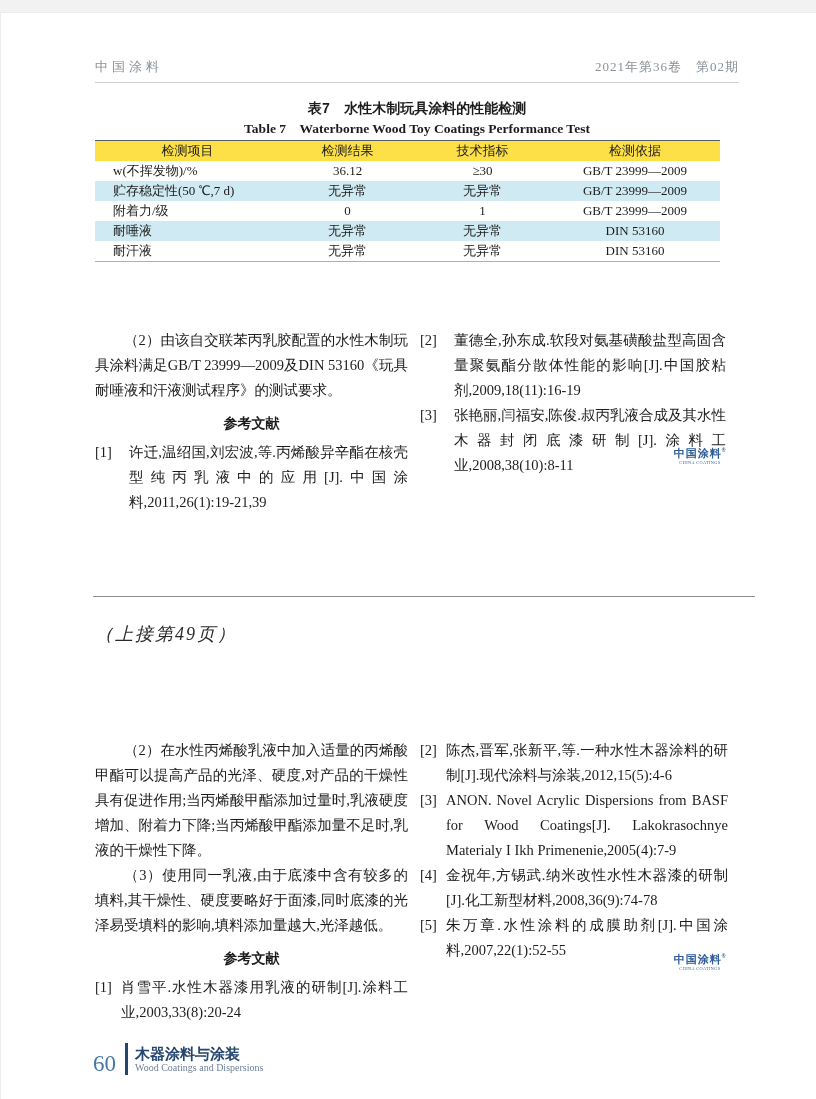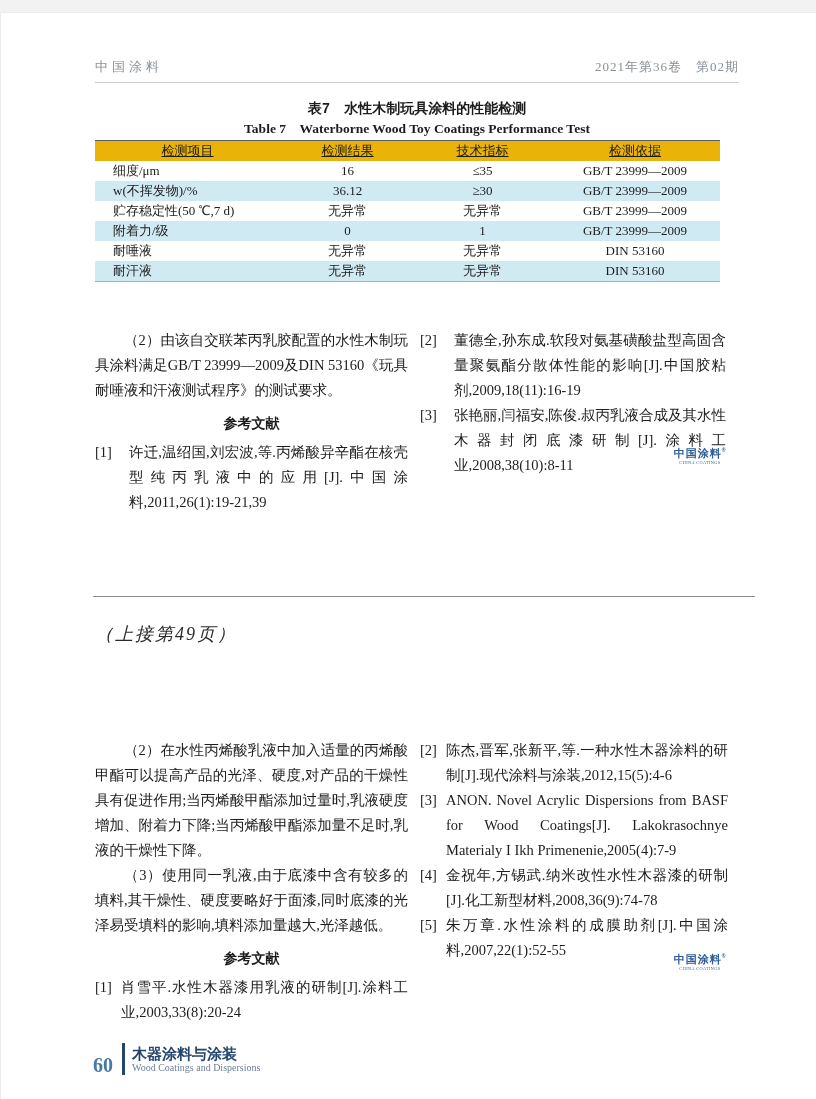--- a/index.html
+++ b/index.html
@@ -38,21 +38,21 @@
   }
   table.perf col.c1{width:185px;}
   table.perf col.c2{width:135px;}
   table.perf col.c3{width:135px;}
   table.perf col.c4{width:170px;}
   table.perf th,table.perf td{
     height:20px;line-height:20px;padding:0;
     font-weight:normal;text-align:center;
     white-space:nowrap;overflow:hidden;
   }
-  table.perf thead tr{background:#eab308;text-decoration:underline;}
+  table.perf thead tr{background:#fde047;}
   table.perf tbody tr:nth-child(even){background:#cfeaf2;}
   table.perf tbody td:first-child{text-align:left;padding-left:18px;}
   
   .col{position:absolute;font-size:14.5px;line-height:25px;text-align:justify;}
   .col p{margin:0;text-indent:2em;}
   .refs-heading{
     text-align:center;font-family:"Liberation Sans",sans-serif;
     font-weight:bold;font-size:14px;margin:8px 0 4px 0;text-indent:0;
   }
   .ref{display:flex;}
@@ -65,21 +65,21 @@
   .brand .zh sup{font-size:5px;vertical-align:top;}
   .brand .en{font-size:5px;letter-spacing:0.5px;margin-top:2px;transform:scale(0.85);transform-origin:center top;}
   
   .divider{position:absolute;left:93px;right:80px;top:584px;border-top:1.5px solid #8b8f92;}
   .cont-note{
     position:absolute;left:95px;top:610px;
     font-style:italic;font-size:18px;letter-spacing:2px;color:#2a2a2a;
   }
   
   .footer{position:absolute;left:93px;top:1031px;display:flex;align-items:center;}
-  .footer .pnum{color:#4677a5;font-size:20px;align-self:flex-end;margin-right:9px;line-height:1;font-weight:bold;}
+  .footer .pnum{color:#4677a5;font-size:23px;align-self:flex-end;margin-right:9px;line-height:1;}
   .footer .bar{width:3px;height:32px;background:#24456e;margin-right:7px;}
   .footer .tblock{display:flex;flex-direction:column;justify-content:center;}
   .footer .ftitle{color:#24456e;font-family:"Liberation Sans",sans-serif;font-weight:bold;font-size:15px;line-height:17px;}
   .footer .fsub{color:#6c7f99;font-size:10px;line-height:12px;}
 </style>
 </head>
 <body>
 
 <div class="page">
 
@@ -103,26 +103,20 @@
     <thead>
       <tr>
         <th>检测项目</th>
         <th>检测结果</th>
         <th>技术指标</th>
         <th>检测依据</th>
       </tr>
     </thead>
     <tbody>
       <tr>
-        <td>细度/μm</td>
-        <td>16</td>
-        <td>≤35</td>
-        <td>GB/T 23999—2009</td>
-      </tr>
-      <tr>
         <td>w(不挥发物)/%</td>
         <td>36.12</td>
         <td>≥30</td>
         <td>GB/T 23999—2009</td>
       </tr>
       <tr>
         <td>贮存稳定性(50 ℃,7 d)</td>
         <td>无异常</td>
         <td>无异常</td>
         <td>GB/T 23999—2009</td>

